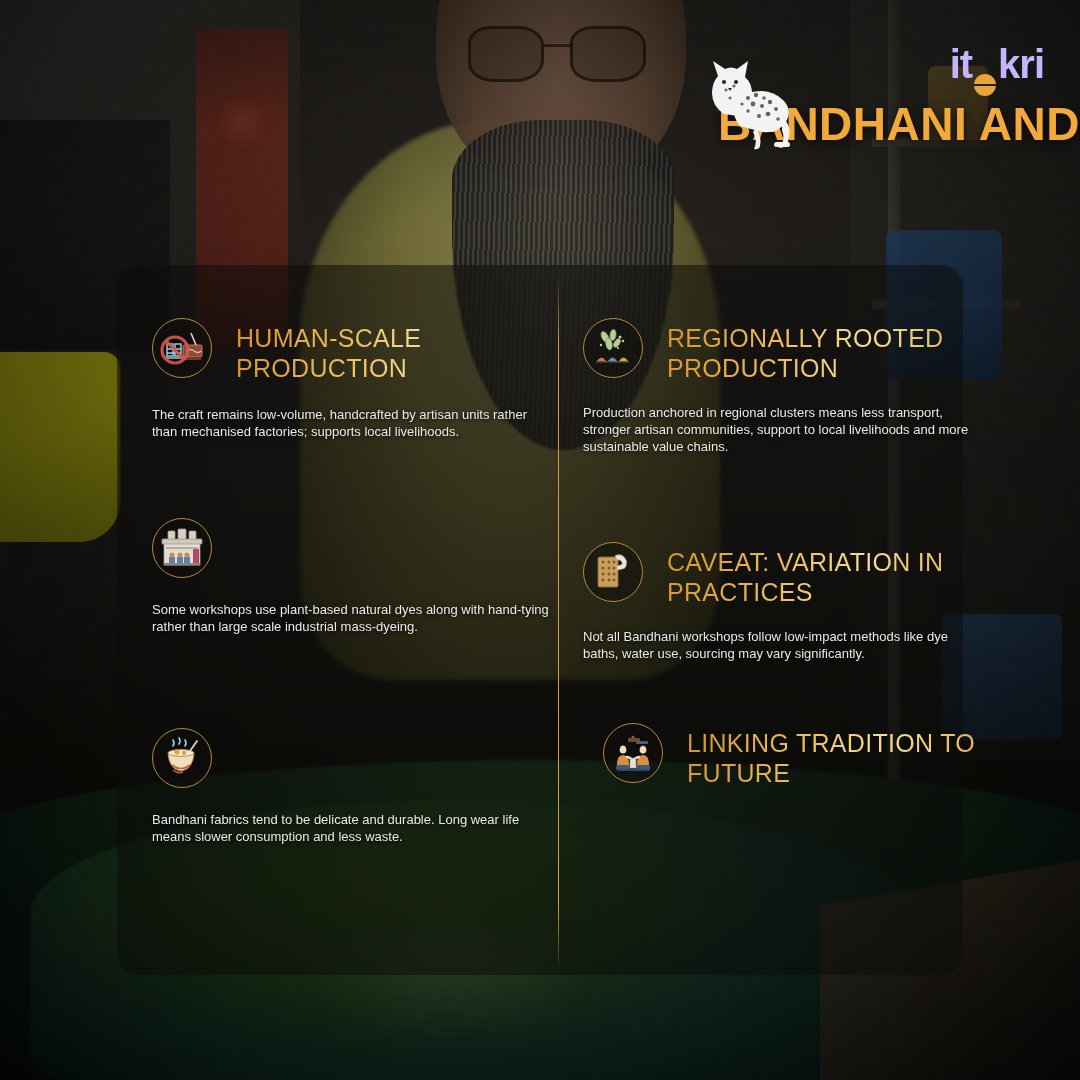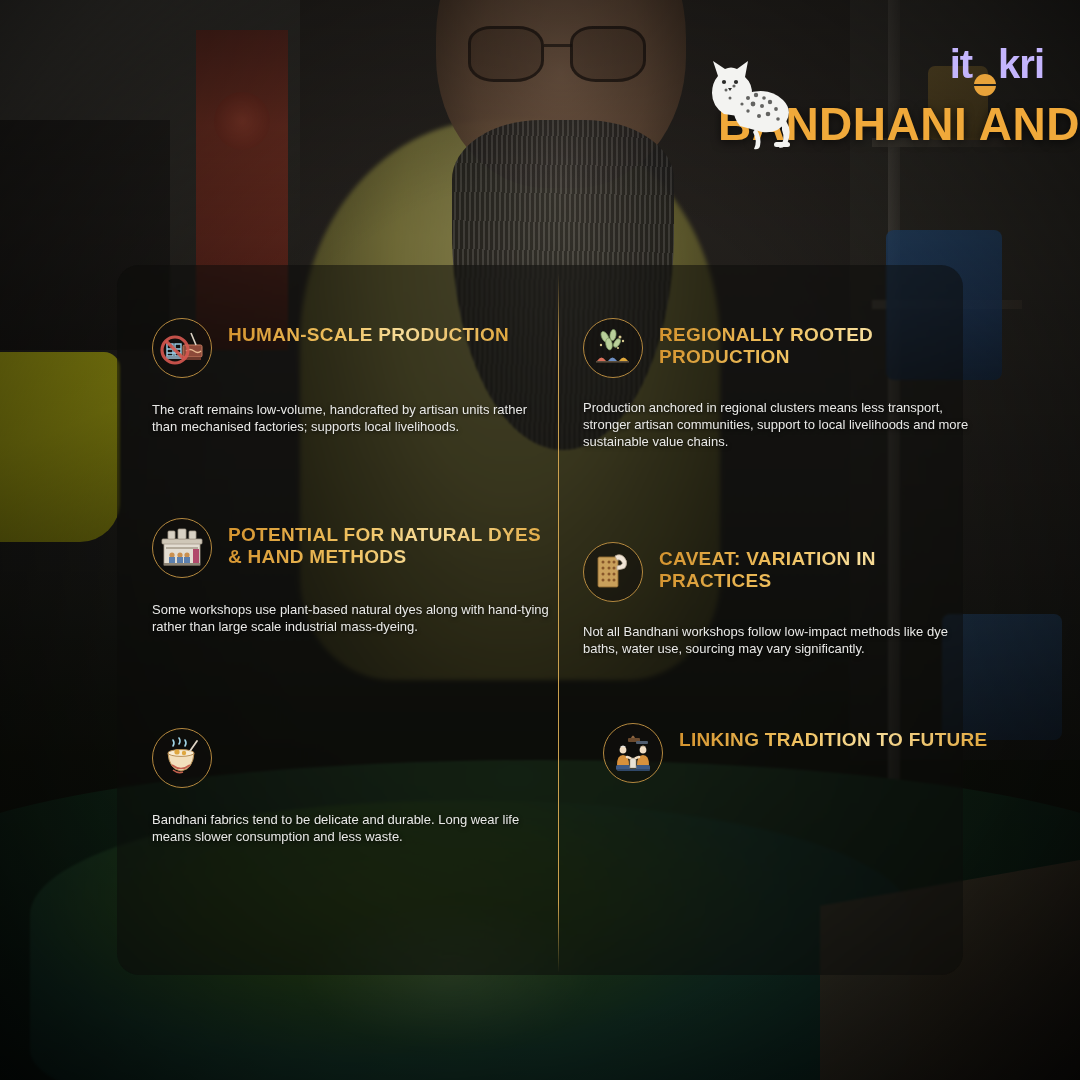--- a/index.html
+++ b/index.html
@@ -224,27 +224,28 @@
   .icon-circle {
     flex:0 0 auto;
     width:60px; height:60px; border-radius:50%;
     border:1px solid #b5893f;
     background:rgba(16,14,12,.55);
     display:flex; align-items:center; justify-content:center;
     overflow:hidden;
   }
   .icon-circle svg { display:block; }
   .card-title {
-    font-size:19px; font-weight:700; line-height:1.18;
+    font-size:25px; font-weight:400; line-height:1.18;
     letter-spacing:.3px;
     padding-top:6px;
     background:linear-gradient(100deg,#d4932e 0%, #efc05e 38%, #f7dd9a 62%, #e0a63c 100%);
     -webkit-background-clip:text; background-clip:text;
     color:transparent;
     text-shadow:none;
+    margin-left:8px;
   }
   .card-body {
     margin-top:22px;
     font-size:13px; line-height:1.30;
     color:#e9e9e7;
     text-shadow:0 1px 4px rgba(0,0,0,.85);
   }
 
   
   .c0 { left:152px; top:318px; width:392px; }
@@ -403,21 +404,20 @@
               <circle cx="27" cy="28" r="2.6"></circle>
             </g>
           <g fill="#5b7fae">
               <rect x="9" y="30" width="6" height="6"></rect>
               <rect x="17" y="30" width="6" height="6"></rect>
               <rect x="24" y="30" width="6" height="6"></rect>
             </g>
           <rect x="4" y="36" width="36" height="2.4" fill="#8e8576"></rect>
         </svg>
       </div>
-      <div class="card-title">POTENTIAL FOR NATURAL DYES &amp; HAND METHODS</div>
     </div>
     <div class="card-body">Some workshops use plant-based natural dyes along with hand-tying rather than large scale industrial mass-dyeing.</div>
   </div>
 
   <div class="card c3">
     <div class="card-head">
       <div class="icon-circle">
         <svg width="40" height="42" viewBox="0 0 40 42">
           <rect x="5" y="6" width="20" height="30" rx="1.5" fill="#c9a05b" stroke="#8e6a32" stroke-width=".9"></rect>
           <g fill="#7c4a22" opacity=".85">

